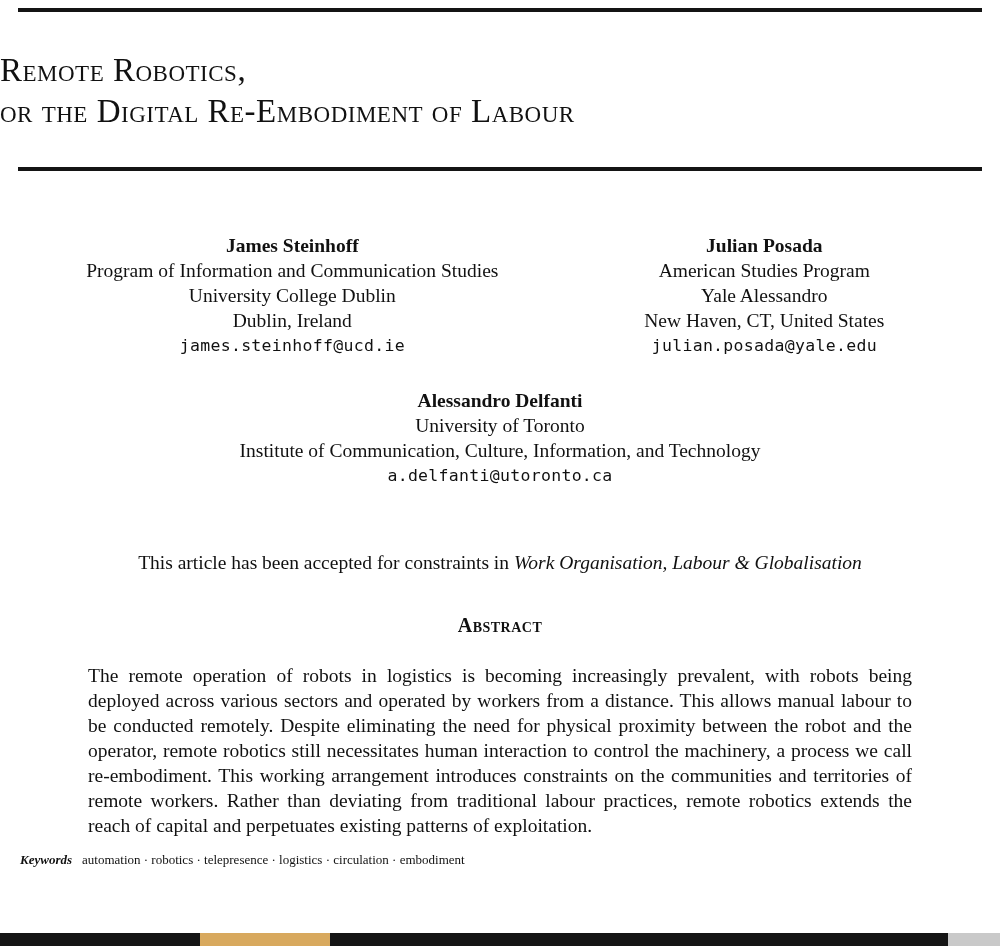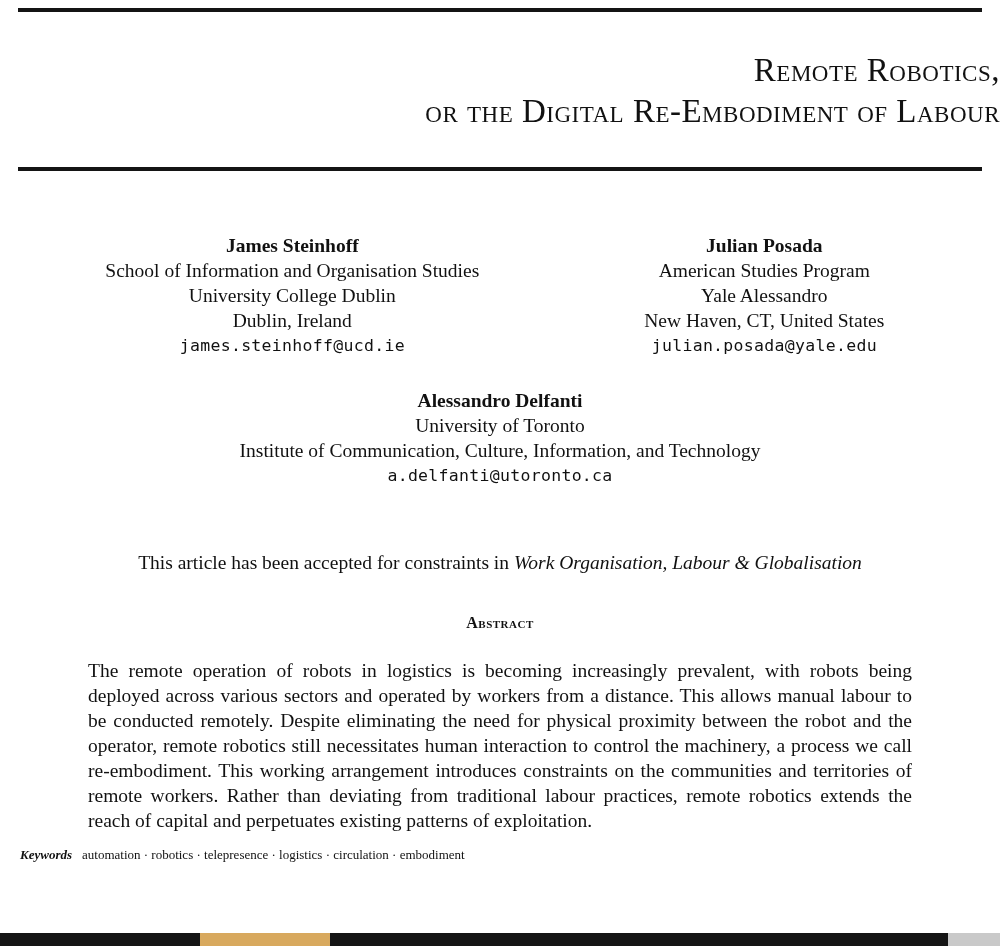--- a/index.html
+++ b/index.html
@@ -19,21 +19,21 @@
   }
   .rule {
     height: 4px;
     background: #141414;
     margin: 0 18px;
   }
   .rule.top { margin-top: 8px; }
   .title-block {
     margin-top: 38px;
     margin-bottom: 34px;
-    text-align: right;
+    text-align: left;
   }
   .title-line {
     font-variant: small-caps;
     font-size: 33px;
     line-height: 1.25;
     letter-spacing: 0.5px;
     font-weight: 500;
   }
   .authors-row {
     display: flex;
@@ -67,21 +67,21 @@
     margin-top: 64px;
     text-align: center;
     font-size: 19.5px;
   }
   .acceptance .journal { font-style: italic; }
   .abstract-heading {
     margin-top: 40px;
     text-align: center;
     font-variant: small-caps;
     font-weight: bold;
-    font-size: 16px;
+    font-size: 20px;
     letter-spacing: 0.5px;
   }
   .abstract-body {
     margin: 26px 88px 0 88px;
     font-size: 19.5px;
     line-height: 25px;
     text-align: justify;
   }
   .keywords-row {
     margin: 14px 20px 16px 20px;
@@ -121,21 +121,21 @@
   <div class="title-block">
     <div class="title-line">Remote Robotics,</div>
     <div class="title-line">or the Digital Re-Embodiment of Labour</div>
   </div>
 
   <div class="rule"></div>
 
   <div class="authors-row">
     <div class="author-col left">
       <div class="author-name">James Steinhoff</div>
-      <div class="author-line">School of Information and Organisation Studies</div>
+      <div class="author-line">Program of Information and Communication Studies</div>
       <div class="author-line">University College Dublin</div>
       <div class="author-line">Dublin, Ireland</div>
       <div class="author-email">james.steinhoff@ucd.ie</div>
     </div>
     <div class="author-col right">
       <div class="author-name">Julian Posada</div>
       <div class="author-line">American Studies Program</div>
       <div class="author-line">Yale Alessandro</div>
       <div class="author-line">New Haven, CT, United States</div>
       <div class="author-email">julian.posada@yale.edu</div>

